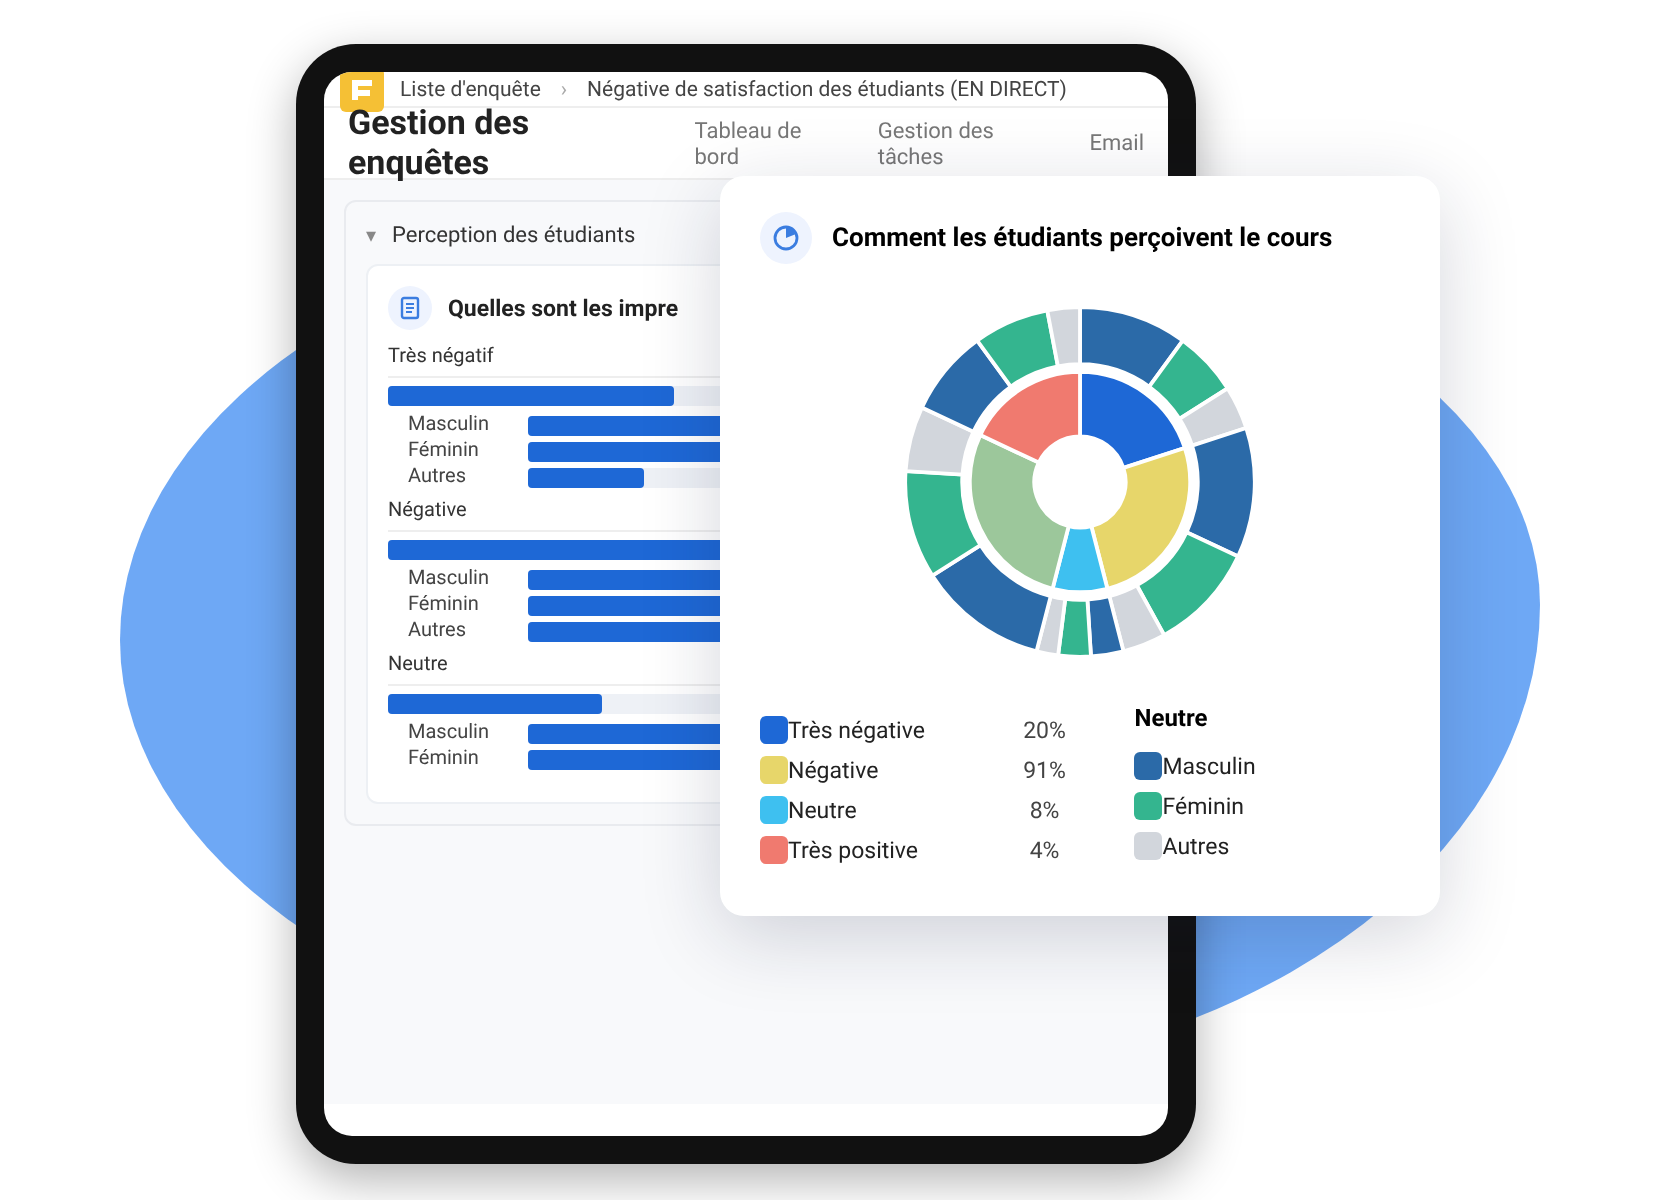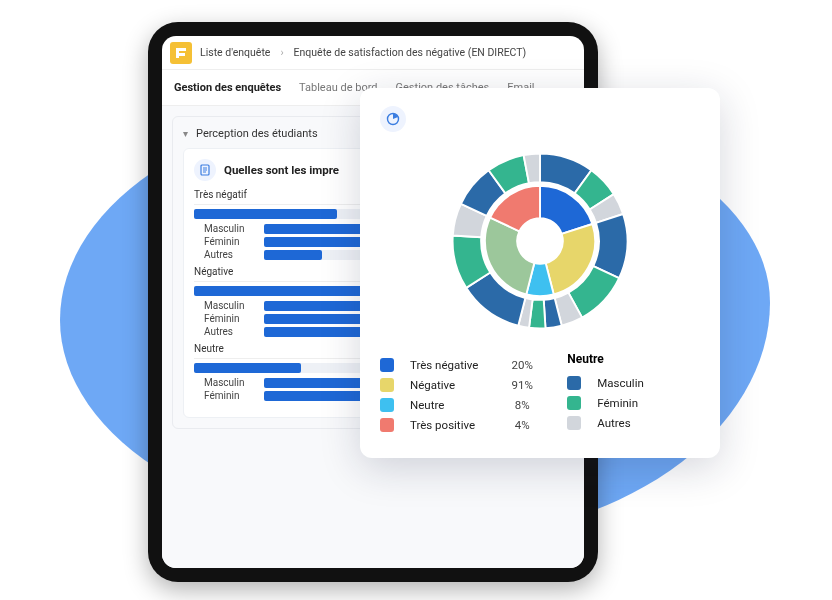--- a/index.html
+++ b/index.html
@@ -1,25 +1,25 @@
 <!DOCTYPE html>
 <html><head>
 <meta charset="utf-8">
 <style>
   * { box-sizing: border-box; margin: 0; padding: 0; }
   body { font-family: -apple-system, BlinkMacSystemFont, "Segoe UI", Roboto, Arial, sans-serif; width: 832px; height: 600px; overflow: hidden; background: #fff; position: relative; }
   .bg-blob { position: absolute; left: 60px; top: 100px; width: 710px; height: 440px; background: #6ea8f5; border-radius: 50% 50% 48% 52% / 50% 46% 54% 50%; z-index: 0; }
   .tablet { position: absolute; left: 148px; top: 22px; width: 450px; height: 560px; background: #111; border-radius: 30px; padding: 14px; z-index: 1; box-shadow: 0 8px 24px rgba(0,0,0,.3); }
   .screen { width: 100%; height: 100%; background: #fff; border-radius: 14px; overflow: hidden; font-size: 11px; color: #222; }
-  .topbar { display: flex; align-items: center; gap: 8px; height: 34px; border-bottom: 1px solid #eee; padding: 0 8px; font-size: 10.5px; color: #444; }
+  .topbar { display: flex; align-items: center; gap: 8px; height: 18px; border-bottom: 1px solid #eee; padding: 0 8px; font-size: 10.5px; color: #444; }
   .logo { width: 22px; height: 22px; background: #f5c035; border-radius: 3px; display: flex; align-items: center; justify-content: center; }
   .logo svg { display: block; }
   .bc-sep { color: #aaa; margin: 0 2px; }
   .titlebar { display: flex; align-items: center; gap: 18px; height: 36px; border-bottom: 1px solid #eee; padding: 0 12px; }
-  .titlebar .title { font-weight: 700; font-size: 11px; }
+  .titlebar .title { font-weight: 700; font-size: 17px; }
   .tab { font-size: 11px; color: #777; cursor: pointer; }
   .panel { background: #f8f9fb; padding: 10px; height: calc(100% - 70px); }
   .section { background: #f8f9fb; border: 1px solid #e9ebef; border-radius: 6px; padding: 10px; }
   .sec-head { display: flex; align-items: center; gap: 8px; font-size: 11px; color: #333; margin-bottom: 8px; }
   .caret { color: #888; font-size: 10px; }
   .card { background: #fff; border: 1px solid #edf0f4; border-radius: 6px; padding: 10px; margin-top: 8px; }
   .card-head { display: flex; align-items: center; gap: 8px; font-weight: 700; font-size: 11.5px; margin-bottom: 8px; }
   .ico-circle { width: 22px; height: 22px; border-radius: 50%; background: #eef3fe; display: flex; align-items: center; justify-content: center; }
   .group-label { font-size: 10px; color: #333; margin: 6px 0 4px; border-bottom: 1px solid #eee; padding-bottom: 4px; }
   .bar-group { margin-bottom: 6px; }
@@ -30,41 +30,41 @@
   .top-bar-track { height: 10px; background: #eef1f6; border-radius: 2px; margin: 2px 0 4px; }
   .top-bar-fill { height: 100%; background: #1e68d6; border-radius: 2px; }
 
   .overlay { position: absolute; left: 360px; top: 88px; width: 360px; background: #fff; border-radius: 12px; box-shadow: 0 10px 40px rgba(20,30,60,.18); padding: 18px 20px 20px; z-index: 2; }
   .ov-head { display: flex; align-items: center; gap: 10px; font-weight: 700; font-size: 13px; margin-bottom: 14px; }
   .ov-ico { width: 26px; height: 26px; border-radius: 50%; background: #eef3fe; display: flex; align-items: center; justify-content: center; }
   .donut-wrap { display: flex; justify-content: center; margin: 4px 0 16px; }
   .donut { width: 190px; height: 190px; }
   .legend-row { display: flex; gap: 28px; }
   .legend-col h4 { font-size: 12px; font-weight: 700; margin-bottom: 10px; }
-  .legend-item { display: flex; align-items: center; gap: 16px; font-size: 11.5px; color: #222; margin: 6px 0; }
+  .legend-item { display: flex; align-items: center; gap: 0; font-size: 11.5px; color: #222; margin: 6px 0; }
   .sw { width: 14px; height: 14px; border-radius: 3px; flex-shrink: 0; }
   .pct { margin-left: auto; color: #444; font-variant-numeric: tabular-nums; width: 34px; text-align: center; }
 </style>
 </head>
 <body>
 
 <div class="bg-blob"></div>
 
 <div class="tablet">
   <div class="screen">
 
     <div class="topbar">
       <div class="logo">
         <svg width="14" height="14" viewBox="0 0 14 14">
             <path d="M2 2h10v3H5v2h6v3H5v2H2z" fill="#fff"></path>
           </svg>
       </div>
       <span>Liste d'enquête</span>
       <span class="bc-sep">›</span>
-      <span>Enquête de satisfaction des négative (EN DIRECT)</span>
+      <span>Négative de satisfaction des étudiants (EN DIRECT)</span>
     </div>
 
     <div class="titlebar">
       <span class="title">Gestion des enquêtes</span>
       <span class="tab">Tableau de bord</span>
       <span class="tab">Gestion des tâches</span>
       <span class="tab">Email</span>
     </div>
 
     <div class="panel">
@@ -162,20 +162,21 @@
 </div>
 
 <div class="overlay">
   <div class="ov-head">
     <span class="ov-ico">
       <svg width="14" height="14" viewBox="0 0 14 14">
           <circle cx="7" cy="7" r="5.5" fill="none" stroke="#3b7de0" stroke-width="1.4"></circle>
           <path d="M7 7V1.5A5.5 5.5 0 0 1 12 5z" fill="#3b7de0"></path>
         </svg>
     </span>
+    <span>Comment les étudiants perçoivent le cours</span>
   </div>
   <div class="donut-wrap">
     <svg class="donut" id="donut" viewBox="0 0 200 200">
         <path d="M 100 42 A 58 58 0 0 1 155.1612779451189 82.07701432625305 L 122.82535639108369 92.58359213500127 A 24 24 0 0 0 100 76 Z" fill="#1e68d6" stroke="#fff" stroke-width="2"></path>
         <path d="M 155.1612779451189 82.07701432625305 A 58 58 0 0 1 114.42401345556156 156.1778233454606 L 105.96855729195651 123.24599586708715 A 24 24 0 0 0 122.82535639108369 92.58359213500127 Z" fill="#e7d66a" stroke="#fff" stroke-width="2"></path>
         <path d="M 114.42401345556156 156.1778233454606 A 58 58 0 0 1 85.5759865444384 156.17782334546058 L 94.03144270804347 123.24599586708715 A 24 24 0 0 0 105.96855729195651 123.24599586708715 Z" fill="#3ec0f0" stroke="#fff" stroke-width="2"></path>
         <path d="M 85.5759865444384 156.17782334546058 A 58 58 0 0 1 47.52003095697089 75.30480108922573 L 78.28415074081553 89.78129700243824 A 24 24 0 0 0 94.03144270804347 123.24599586708715 Z" fill="#9cc79b" stroke="#fff" stroke-width="2"></path>
         <path d="M 47.52003095697089 75.30480108922573 A 58 58 0 0 1 100.00000000000004 42 L 100.00000000000001 76 A 24 24 0 0 0 78.28415074081553 89.78129700243824 Z" fill="#f07a6f" stroke="#fff" stroke-width="2"></path>
         <path d="M 100 8 A 92 92 0 0 1 154.07624321090753 25.57043651750483 L 136.44268564213334 49.840946348753256 A 62 62 0 0 0 100 38 Z" fill="#2b6aa8" stroke="#fff" stroke-width="2"></path>
         <path d="M 154.07624321090753 25.57043651750483 A 92 92 0 0 1 177.67816914618538 50.7039348619323 L 152.34833138112492 66.7787387113022 A 62 62 0 0 0 136.44268564213334 49.840946348753256 Z" fill="#34b58f" stroke="#fff" stroke-width="2"></path>

